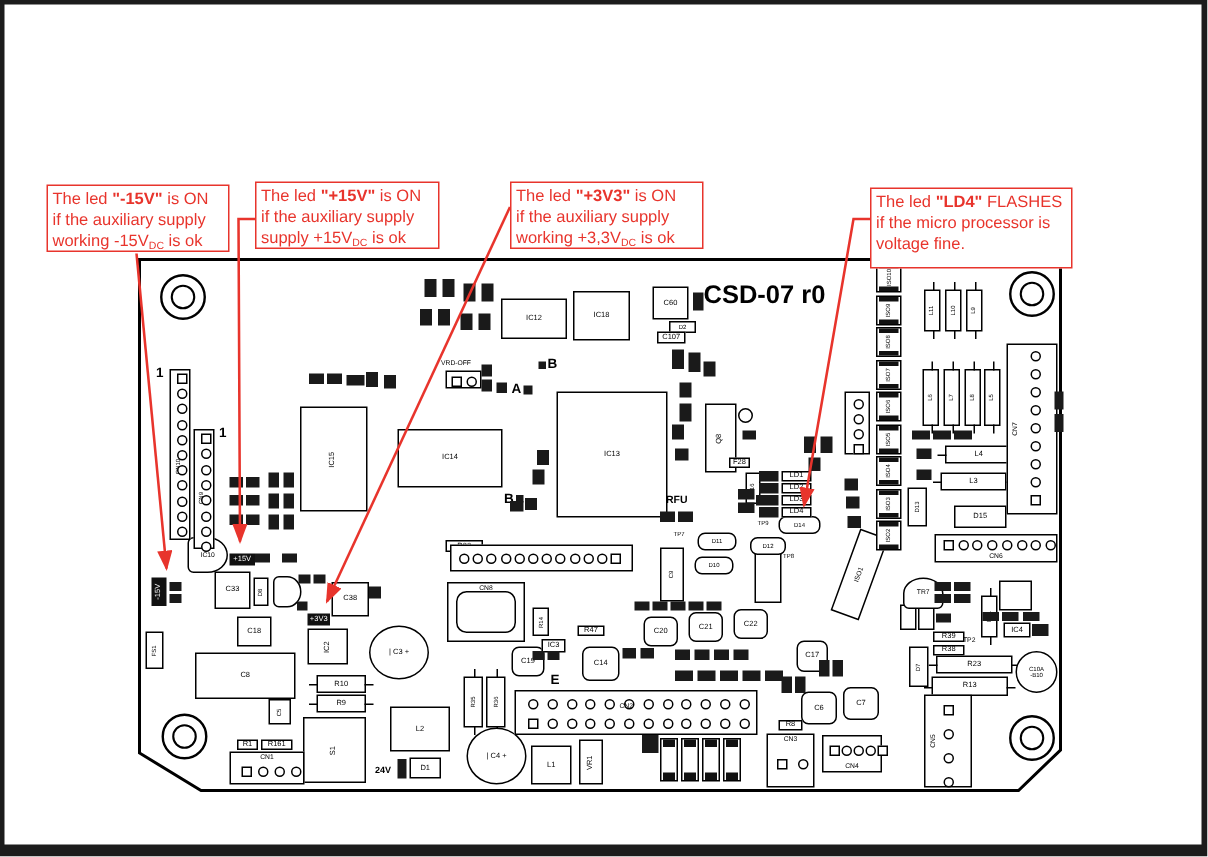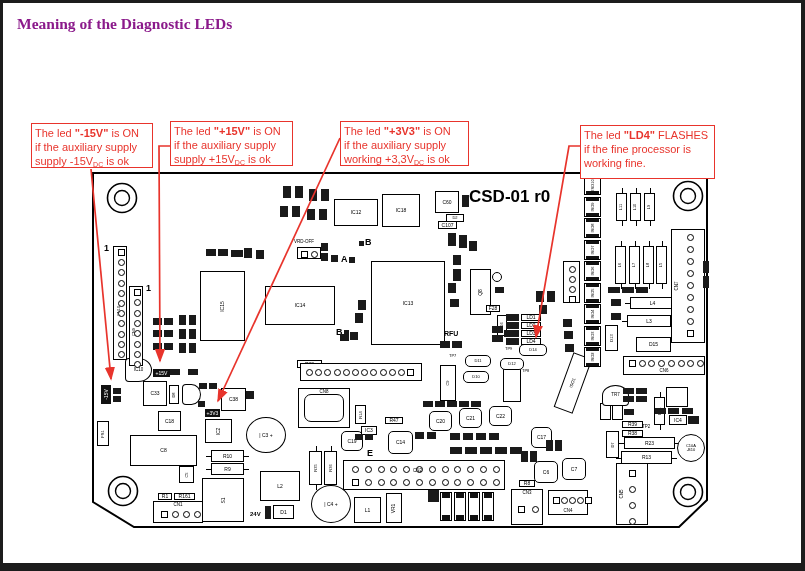--- a/index.html
+++ b/index.html
@@ -21,34 +21,33 @@
   .pad{position:absolute;left:1px;right:1px;height:5px;background:#111;}
   .lead{position:absolute;background:#000;}
   .callout{position:absolute;border:1.5px solid;padding:2px 3px;font-size:11px;line-height:14px;
            background:#fff;white-space:nowrap;}
   svg{position:absolute;left:0;top:0;}
 </style>
 </head>
 <body>
 
 <div class="page">
-  <h1 class="title" style="color: rgb(139, 26, 139);">Meaning of the Diagnostic LEDs</h1>
   <div id="diagram">
       <svg width="805" height="571">
         <polygon points="90,170 704,170 704,497 676,524 131,524 90,499" fill="#fff" stroke="#000" stroke-width="2"></polygon>
         <circle cx="119" cy="195" r="14.5" fill="#fff" stroke="#000" stroke-width="1.6"></circle>
         <circle cx="119" cy="195" r="7.5" fill="#fff" stroke="#000" stroke-width="1.4"></circle>
         <circle cx="685" cy="193" r="14.5" fill="#fff" stroke="#000" stroke-width="1.6"></circle>
         <circle cx="685" cy="193" r="7.5" fill="#fff" stroke="#000" stroke-width="1.4"></circle>
         <circle cx="120" cy="488" r="14.5" fill="#fff" stroke="#000" stroke-width="1.6"></circle>
         <circle cx="120" cy="488" r="7.5" fill="#fff" stroke="#000" stroke-width="1.4"></circle>
         <circle cx="685" cy="489" r="14.5" fill="#fff" stroke="#000" stroke-width="1.6"></circle>
         <circle cx="685" cy="489" r="7.5" fill="#fff" stroke="#000" stroke-width="1.4"></circle>
       </svg>
-      <div class="a txt" style="left: 466px; top: 185px; font-size: 17px; font-weight: bold;">CSD-01 r0</div>
+      <div class="a txt" style="left: 466px; top: 185px; font-size: 17px; font-weight: bold;">CSD-07 r0</div>
       <div class="a shape" style="left: 331px; top: 196px; width: 44px; height: 27px; border: 1.5px solid rgb(0, 0, 0);">
         <span style="font-size: 5px; font-weight: normal;">IC12</span>
       </div>
       <div class="a shape" style="left: 379px; top: 191px; width: 38px; height: 33px; border: 1.5px solid rgb(0, 0, 0);">
         <span style="font-size: 5px; font-weight: normal;">IC18</span>
       </div>
       <div class="a shape" style="left: 197px; top: 268px; width: 45px; height: 70px; border: 1.5px solid rgb(0, 0, 0);">
         <span class="rot90" style="font-size: 5px; font-weight: normal;">IC15</span>
       </div>
       <div class="a shape" style="left: 262px; top: 283px; width: 70px; height: 39px; border: 1.5px solid rgb(0, 0, 0);">
@@ -631,31 +630,31 @@
           </marker>
         </defs>
         <path d="M88,166 L108,376" fill="none" stroke="#e8342c" stroke-width="1.7" marker-end="url(#arr)"></path>
         <path d="M167,143 L156,143 L157,358" fill="none" stroke="#e8342c" stroke-width="1.7" marker-end="url(#arr)"></path>
         <path d="M337,135 L215,398" fill="none" stroke="#e8342c" stroke-width="1.7" marker-end="url(#arr)"></path>
         <path d="M578,143 L566,143 L533,334" fill="none" stroke="#e8342c" stroke-width="1.7" marker-end="url(#arr)"></path>
       </svg>
       <div class="a callout" style="left: 28px; top: 120px; width: 122px; height: 45px; border-color: rgb(232, 52, 44); color: rgb(232, 52, 44);">
         <div><span>The led </span><span style="font-weight: bold;">"-15V"</span><span> is ON</span></div>
         <div><span>if the auxiliary supply</span></div>
-        <div><span>supply -15V</span><span style="font-size: 7px; vertical-align: -2px;">DC</span><span> is ok</span></div>
+        <div><span>working -15V</span><span style="font-size: 7px; vertical-align: -2px;">DC</span><span> is ok</span></div>
       </div>
       <div class="a callout" style="left: 167px; top: 118px; width: 123px; height: 45px; border-color: rgb(232, 52, 44); color: rgb(232, 52, 44);">
         <div><span>The led </span><span style="font-weight: bold;">"+15V"</span><span> is ON</span></div>
         <div><span>if the auxiliary supply</span></div>
         <div><span>supply +15V</span><span style="font-size: 7px; vertical-align: -2px;">DC</span><span> is ok</span></div>
       </div>
       <div class="a callout" style="left: 337px; top: 118px; width: 129px; height: 45px; border-color: rgb(232, 52, 44); color: rgb(232, 52, 44);">
         <div><span>The led </span><span style="font-weight: bold;">"+3V3"</span><span> is ON</span></div>
         <div><span>if the auxiliary supply</span></div>
         <div><span>working +3,3V</span><span style="font-size: 7px; vertical-align: -2px;">DC</span><span> is ok</span></div>
       </div>
       <div class="a callout" style="left: 577px; top: 122px; width: 135px; height: 54px; border-color: rgb(232, 52, 44); color: rgb(232, 52, 44);">
         <div><span>The led </span><span style="font-weight: bold;">"LD4"</span><span> FLASHES</span></div>
-        <div><span>if the fine processor is</span></div>
-        <div><span>working fine.</span></div>
+        <div><span>if the micro processor is</span></div>
+        <div><span>voltage fine.</span></div>
       </div>
     </div>
 </div>
 
 </body></html>

